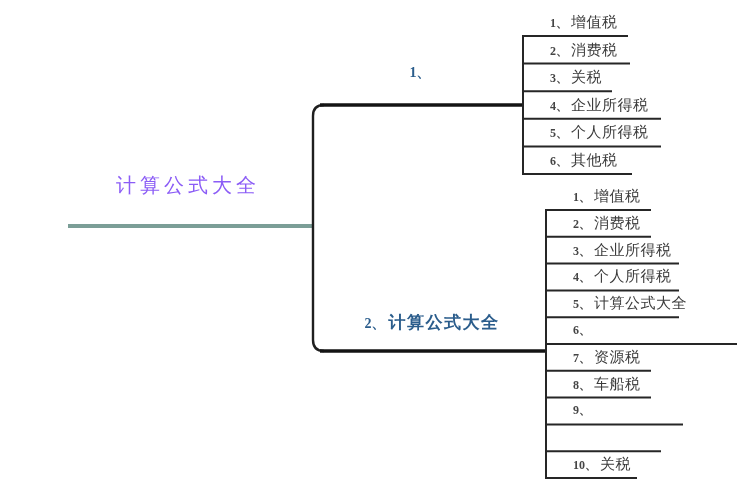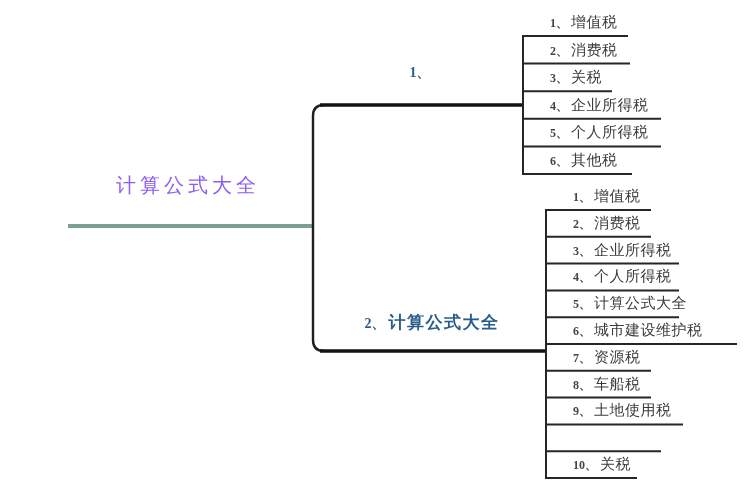--- a/index.html
+++ b/index.html
@@ -123,32 +123,30 @@
   <div class="leaf b2" style="top:266.4px">
       <span class="lnum">4、</span>
       <span class="ltxt">个人所得税</span>
     </div>
   <div class="leaf b2" style="top:293.2px">
       <span class="lnum">5、</span>
       <span class="ltxt">计算公式大全</span>
     </div>
   <div class="leaf b2" style="top:320px">
       <span class="lnum">6、</span>
-      <span class="ltxt">城市建设维护税</span>
     </div>
   <div class="leaf b2" style="top:346.8px">
       <span class="lnum">7、</span>
       <span class="ltxt">资源税</span>
     </div>
   <div class="leaf b2" style="top:373.6px">
       <span class="lnum">8、</span>
       <span class="ltxt">车船税</span>
     </div>
   <div class="leaf b2" style="top:400.4px">
       <span class="lnum">9、</span>
-      <span class="ltxt">土地使用税</span>
     </div>
   <div class="leaf b2" style="top:454px">
       <span class="lnum">10、</span>
       <span class="ltxt">关税</span>
     </div>
 
 </div>
 
 </body></html>

